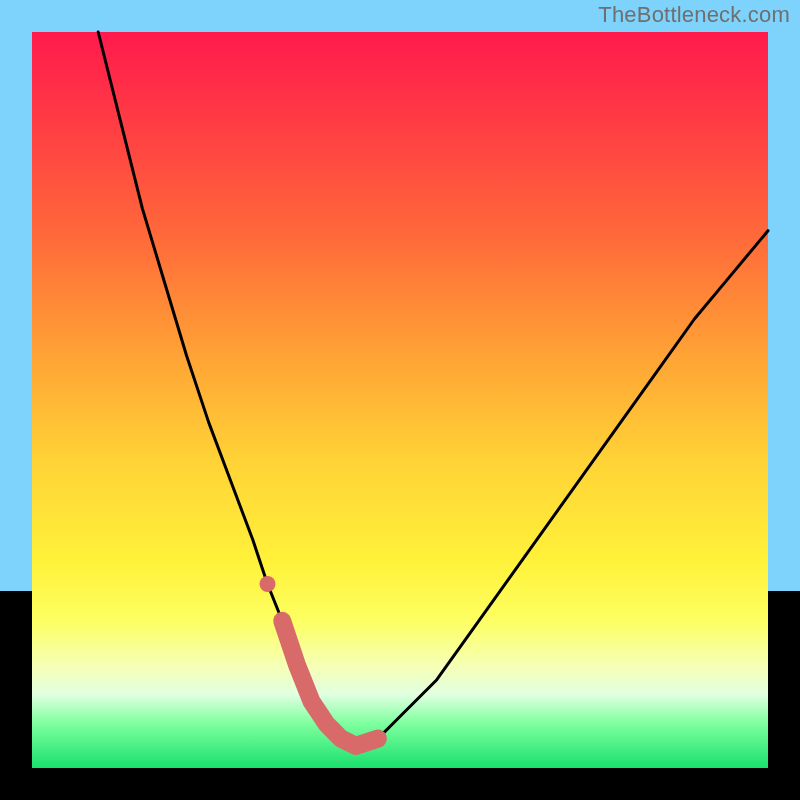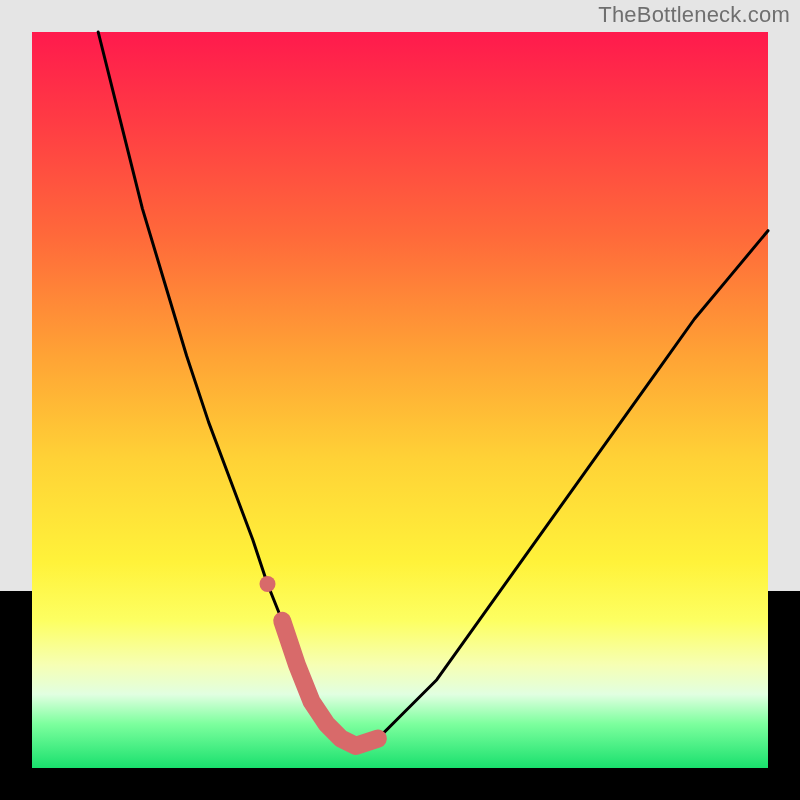--- a/index.html
+++ b/index.html
@@ -10,21 +10,21 @@
     background: #000;
     overflow: hidden;
     font-family: Arial, Helvetica, sans-serif;
   }
   .frame {
     position: absolute;
     left: 0;
     top: 0;
     width: 800px;
     height: 591px;
-    background: #e5e5e5;
+    background: #7dd3fc;
   }
   .plot {
     position: absolute;
     left: 32px;
     top: 32px;
     width: 736px;
     height: 736px;
     background: linear-gradient(
       to bottom,
       #ff1a4d 0%,

